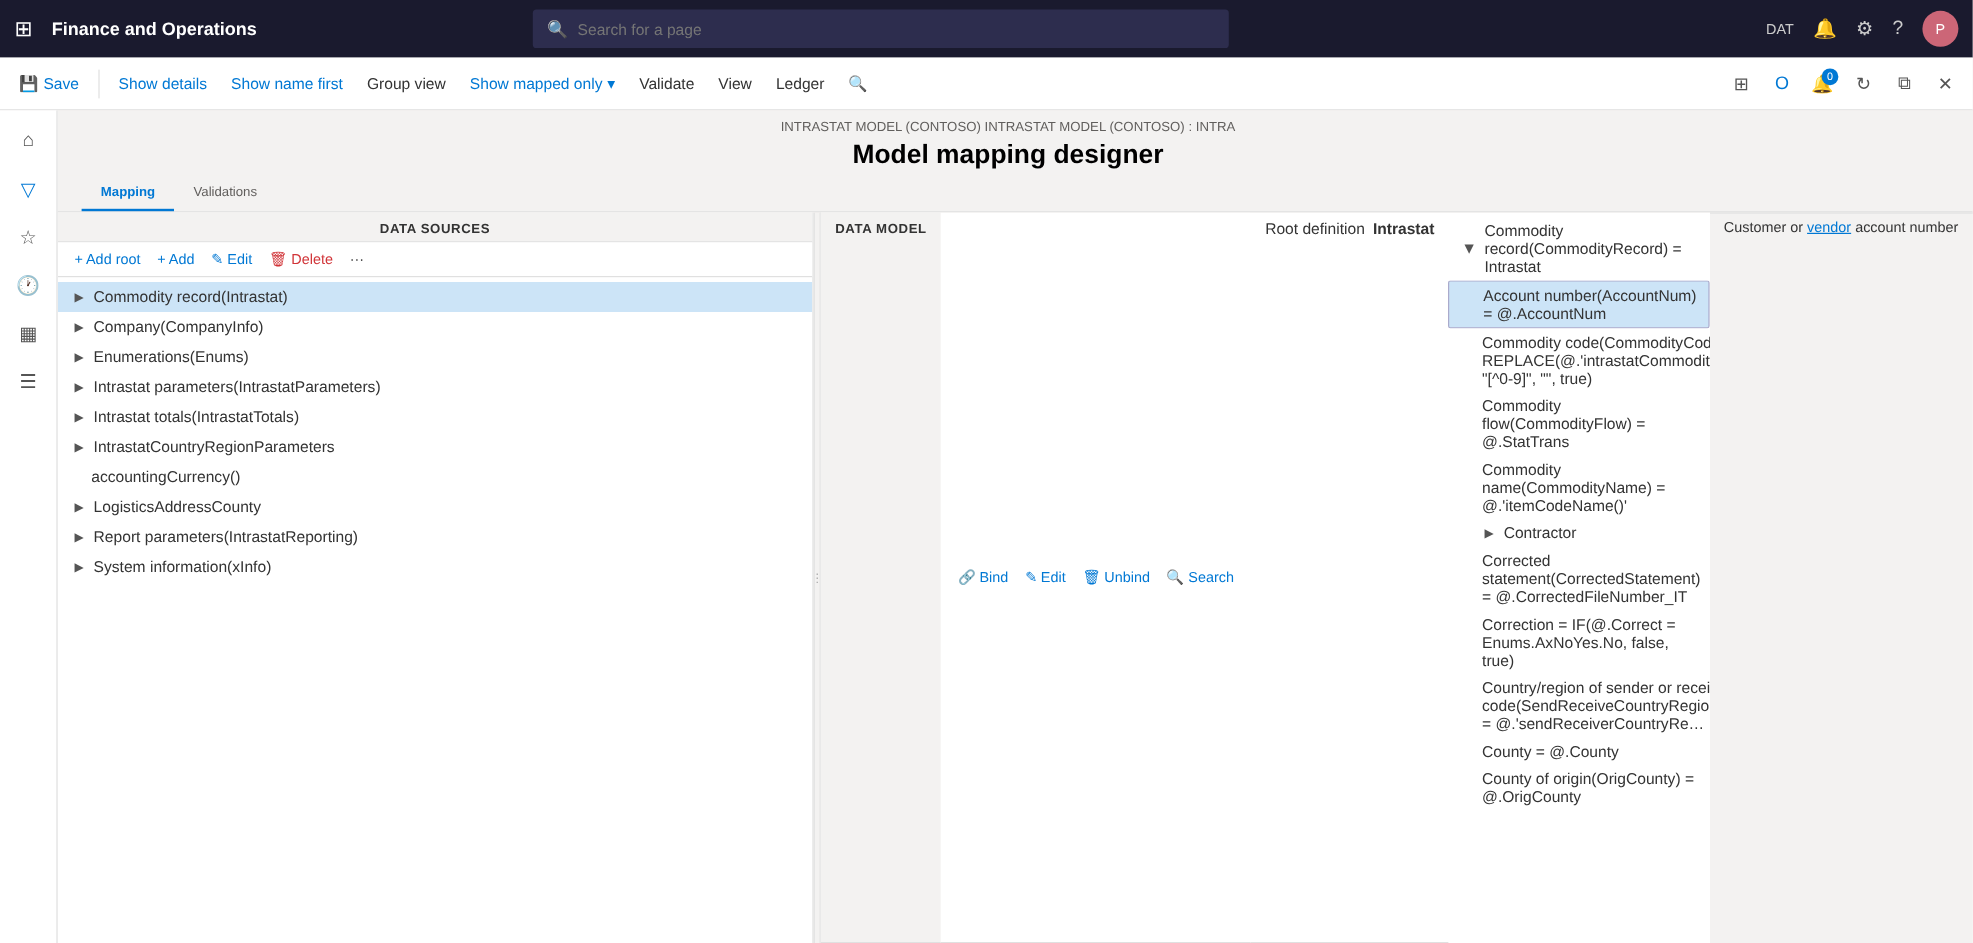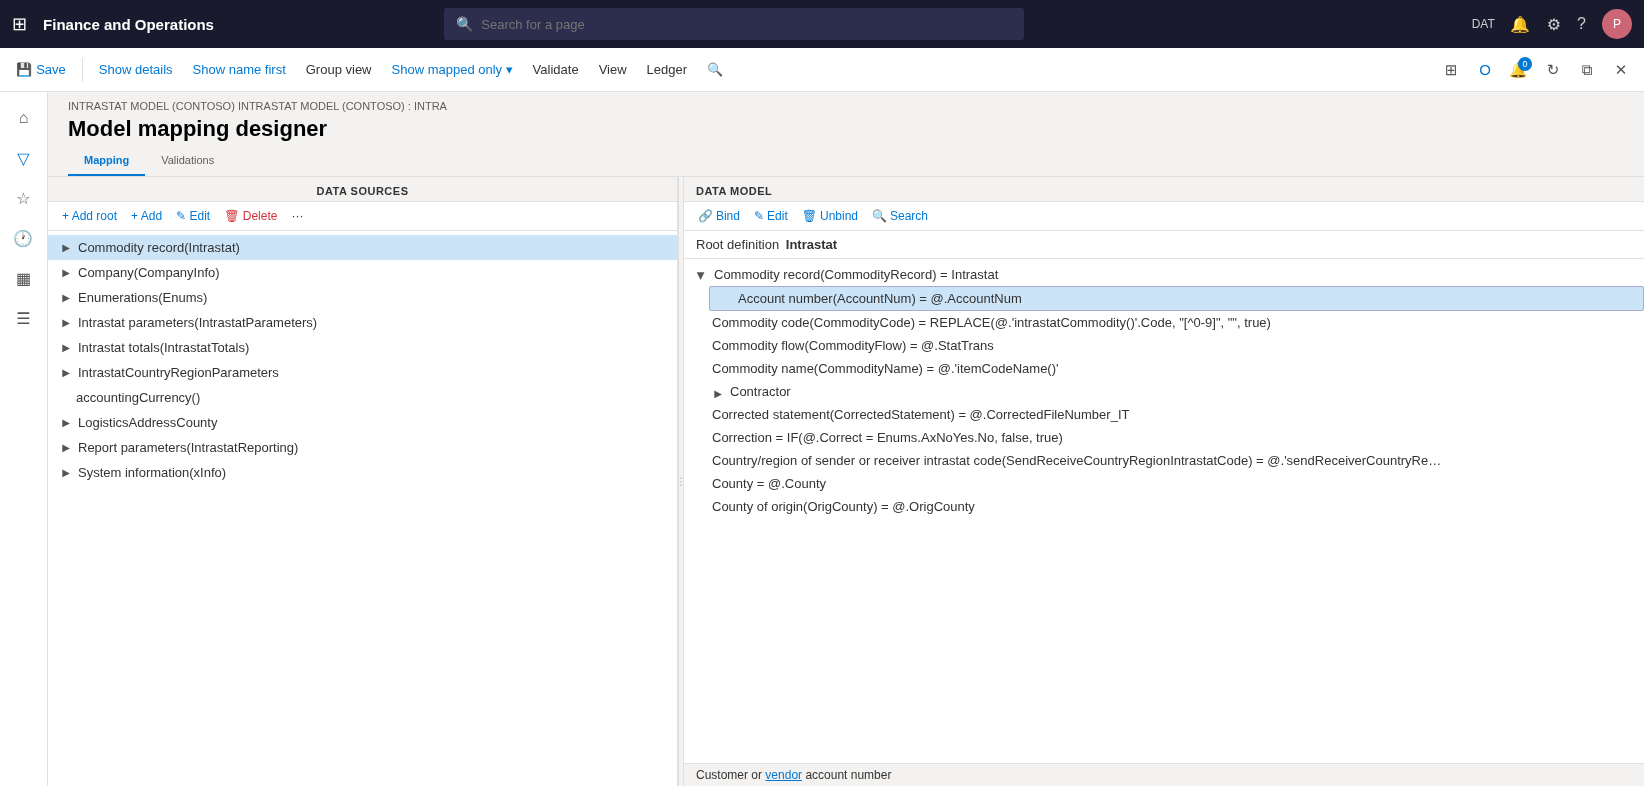--- a/index.html
+++ b/index.html
@@ -142,20 +142,21 @@
       flex: 1;
       display: flex;
       flex-direction: column;
       overflow: hidden;
     }
 
     
     .page-header {
       padding: 8px 32px 4px 20px;
       background: #f3f2f1;
+      text-align: center;
     }
     .breadcrumb {
       font-size: 11px;
       color: #605e5c;
       margin-bottom: 4px;
     }
     .page-title {
       font-size: 22px;
       font-weight: 600;
       color: #000;
@@ -270,21 +271,20 @@
       align-items: center;
       justify-content: center;
       color: #aaa;
       font-size: 10px;
     }
 
     
     .right-panel {
       flex: 1;
       display: flex;
-      flex-direction: column;
       overflow: hidden;
       background: #fff;
     }
     .right-panel-header {
       background: #f3f2f1;
       padding: 8px 12px 4px 12px;
       font-size: 11px;
       font-weight: 600;
       color: #333;
       letter-spacing: 0.5px;
@@ -312,28 +312,28 @@
     }
 
     .model-tree {
       flex: 1;
       overflow-y: auto;
       padding: 4px 0;
     }
 
     .model-item {
       display: flex;
-      align-items: flex-end;
+      align-items: center;
       padding: 4px 8px 4px 12px;
       cursor: pointer;
       font-size: 13px;
       color: #333;
       gap: 6px;
     }
-    .model-item.selected { background: #cce4f7; margin-left: 25px; }
+    .model-item.selected { background: #cce4f7; }
     .model-item.level1 { padding-left: 28px; }
 
     
     .bottom-bar {
       background: #f3f2f1;
       border-top: 1px solid #e0e0e0;
       padding: 4px 12px;
       font-size: 12px;
       color: #333;
     }

